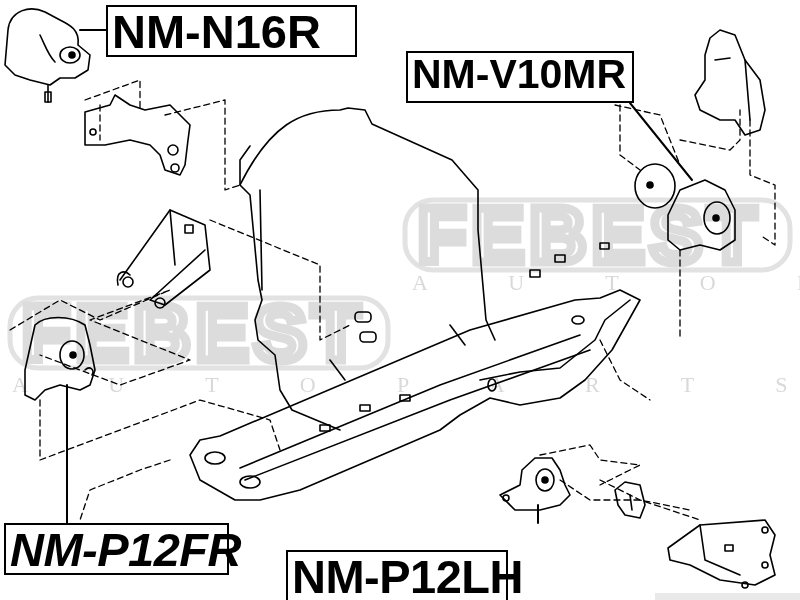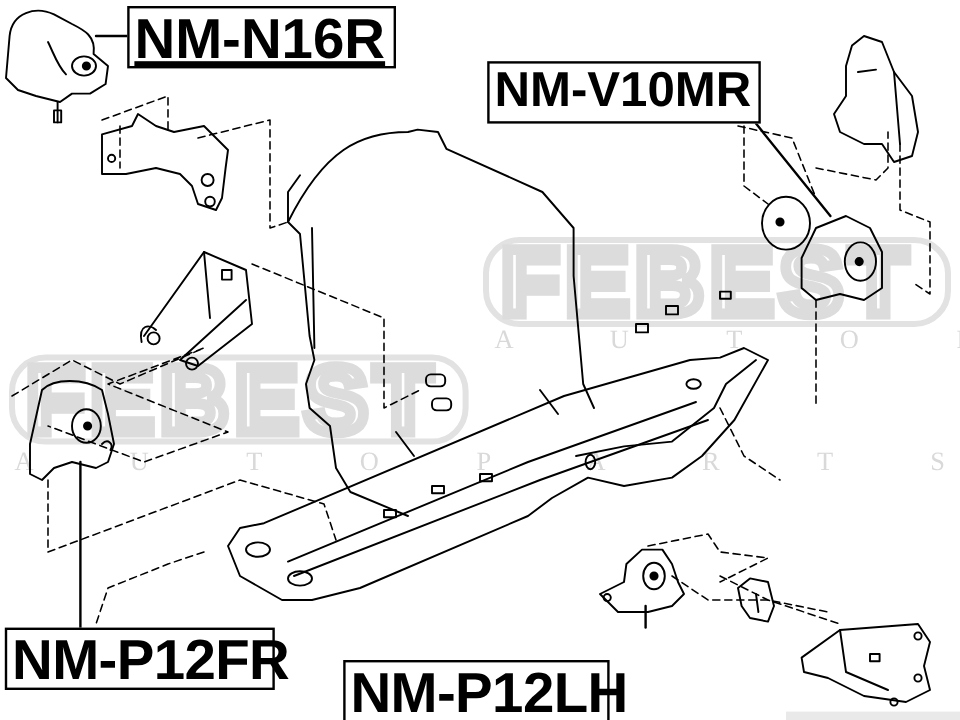--- a/index.html
+++ b/index.html
@@ -10,23 +10,23 @@
     border: 2px solid #000;
     background: #fff;
     font-family: "Liberation Sans", sans-serif;
     font-weight: bold;
     color: #000;
     line-height: 1;
     padding: 1px 4px 0 4px;
     white-space: nowrap;
     box-sizing: border-box;
   }
-  #label-n16r { left: 106px; top: 5px; width: 224px; height: 52px; font-size: 47px; text-decoration: underline; }
+  #label-n16r { left: 106px; top: 5px; width: 251px; height: 52px; font-size: 47px; }
   #label-v10mr { left: 406px; top: 51px; width: 228px; height: 52px; font-size: 41px; }
-  #label-p12fr { left: 4px; top: 523px; width: 225px; height: 52px; font-size: 47px; letter-spacing: -0.5px; }
+  #label-p12fr { left: 4px; top: 523px; width: 225px; height: 52px; font-size: 47px; letter-spacing: -0.5px; font-style: italic; }
   #label-p12lh { left: 286px; top: 550px; width: 222px; height: 52px; font-size: 47px; letter-spacing: -0.5px; }
   .wm-text { font-family: "Liberation Serif", serif; fill: #d9d9d9; font-size: 22px; }
   .wm-big { font-family: "Liberation Sans", sans-serif; font-weight: bold; fill: none; stroke: #dcdcdc; stroke-width: 9; }
 </style>
 </head>
 <body>
 
 <svg id="diagram" viewBox="0 0 800 600" xmlns="http://www.w3.org/2000/svg">
 
   <g>

